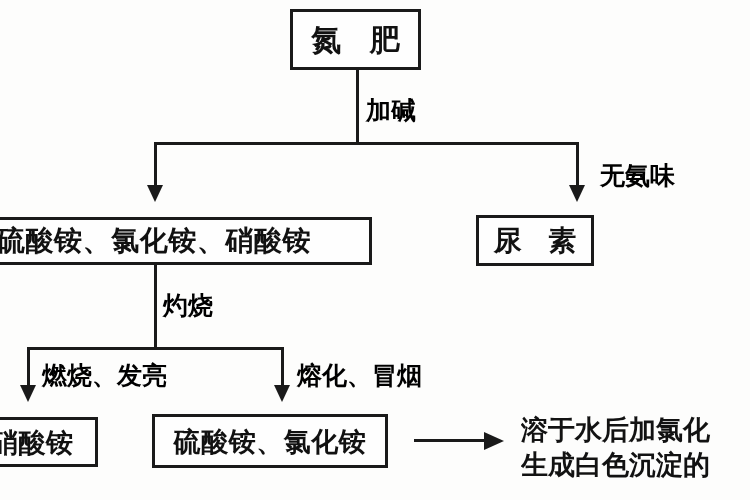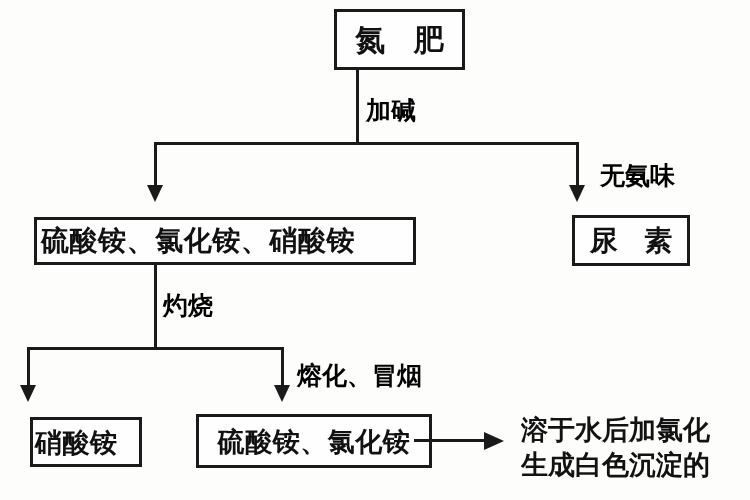--- a/index.html
+++ b/index.html
@@ -22,40 +22,39 @@
     box-sizing: border-box;
     border: 3px solid #1a1a1a;
     background: #fefefe;
     display: flex;
     align-items: center;
     justify-content: center;
     white-space: nowrap;
     font-weight: 700;
     color: #111;
     letter-spacing: 0.02em;
-    margin-left: 44px;
   }
   .box-label {
     display: block;
     line-height: 1;
   }
   #box-fertilizer {
     left: 290px; top: 9px; width: 131px; height: 61px;
     font-size: 30px;
     letter-spacing: 0.30em;
     text-indent: 0.30em;
   }
   #box-ammonium-salts {
     left: -10px; top: 217px; width: 382px; height: 48px;
     font-size: 28px;
     justify-content: flex-start;
     padding-left: 4px;
   }
   #box-urea {
-    left: 528px; top: 215px; width: 118px; height: 51px;
+    left: 476px; top: 215px; width: 118px; height: 51px;
     font-size: 28px;
     letter-spacing: 0.30em;
     text-indent: 0.30em;
   }
   #box-ammonium-nitrate {
     left: -14px; top: 417px; width: 112px; height: 50px;
     font-size: 27px;
     justify-content: flex-start;
     padding-left: 2px;
   }
@@ -147,20 +146,21 @@
     <span class="box-label">尿 素</span>
   </div>
 
   <div class="vline" style="left:154px; top:265px; height:85px;"></div>
   <div class="edge-label" id="label-ignite">灼烧</div>
 
   <div class="hline" style="left:27px; top:347px; width:256px;"></div>
 
   <div class="vline" style="left:27px; top:347px; height:40px;"></div>
   <div class="arrow-down" style="left:20px; top:385px;"></div>
+  <div class="edge-label" id="label-burns-bright">燃烧、发亮</div>
 
   <div class="vline" style="left:281px; top:347px; height:40px;"></div>
   <div class="arrow-down" style="left:274px; top:385px;"></div>
   <div class="edge-label" id="label-melts-smoke">熔化、冒烟</div>
 
   <div class="box" id="box-ammonium-nitrate">
     <span class="box-label">硝酸铵</span>
   </div>
 
   <div class="box" id="box-sulfate-chloride">

